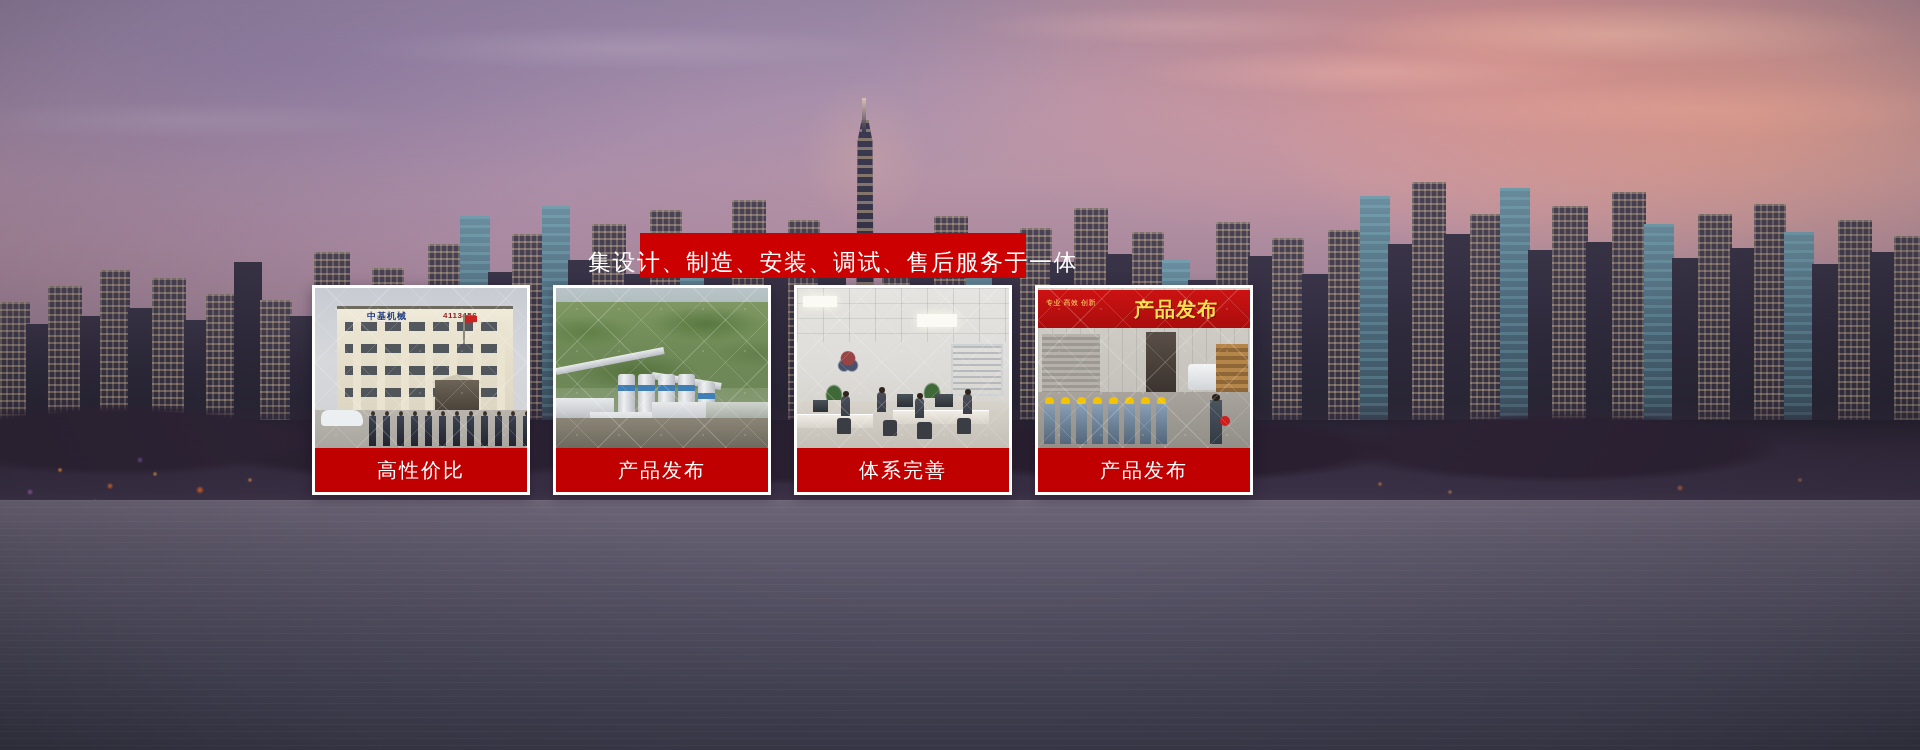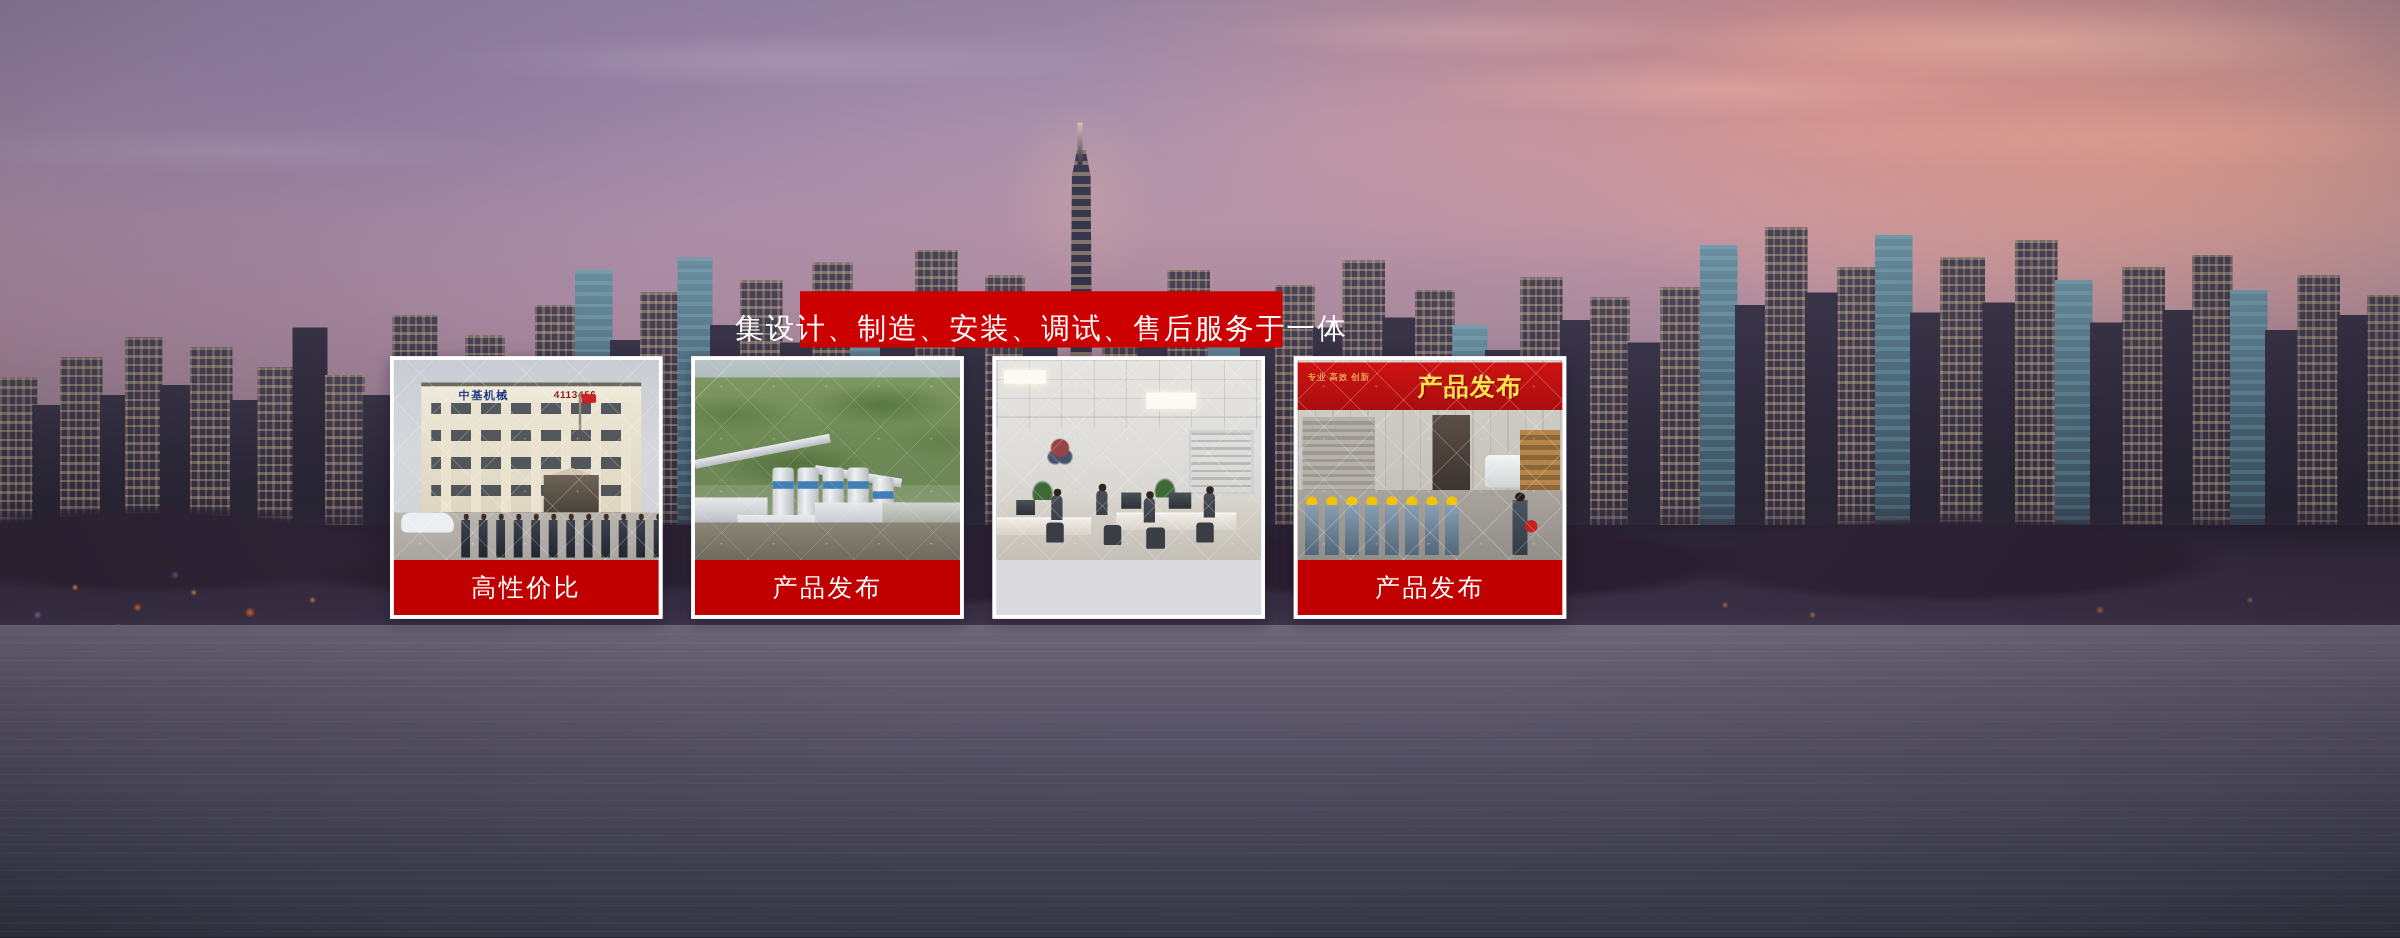--- a/index.html
+++ b/index.html
@@ -595,20 +595,23 @@
         <div class="c3-worker" style="left:80px;  top:104px;"></div>
         <div class="c3-worker" style="left:118px; top:110px;"></div>
         <div class="c3-worker" style="left:166px; top:106px;"></div>
         <div class="c3-chair" style="left:40px;  top:130px; width:14px; height:16px;"></div>
         <div class="c3-chair" style="left:86px;  top:132px; width:14px; height:16px;"></div>
         <div class="c3-chair" style="left:120px; top:134px; width:15px; height:17px;"></div>
         <div class="c3-chair" style="left:160px; top:130px; width:14px; height:16px;"></div>
         <div class="mesh"></div>
         <div class="mesh-dots"></div>
       </div>
+      <div class="card-label">
+        <span>体系完善</span>
+      </div>
     </div>
 
     <div class="card">
       <div class="card-photo">
         <div class="c4-wall"></div>
         <div class="c4-ribs"></div>
         <div class="c4-banner">
           <div class="c4-banner-small">专业
 高效
 创新</div>

